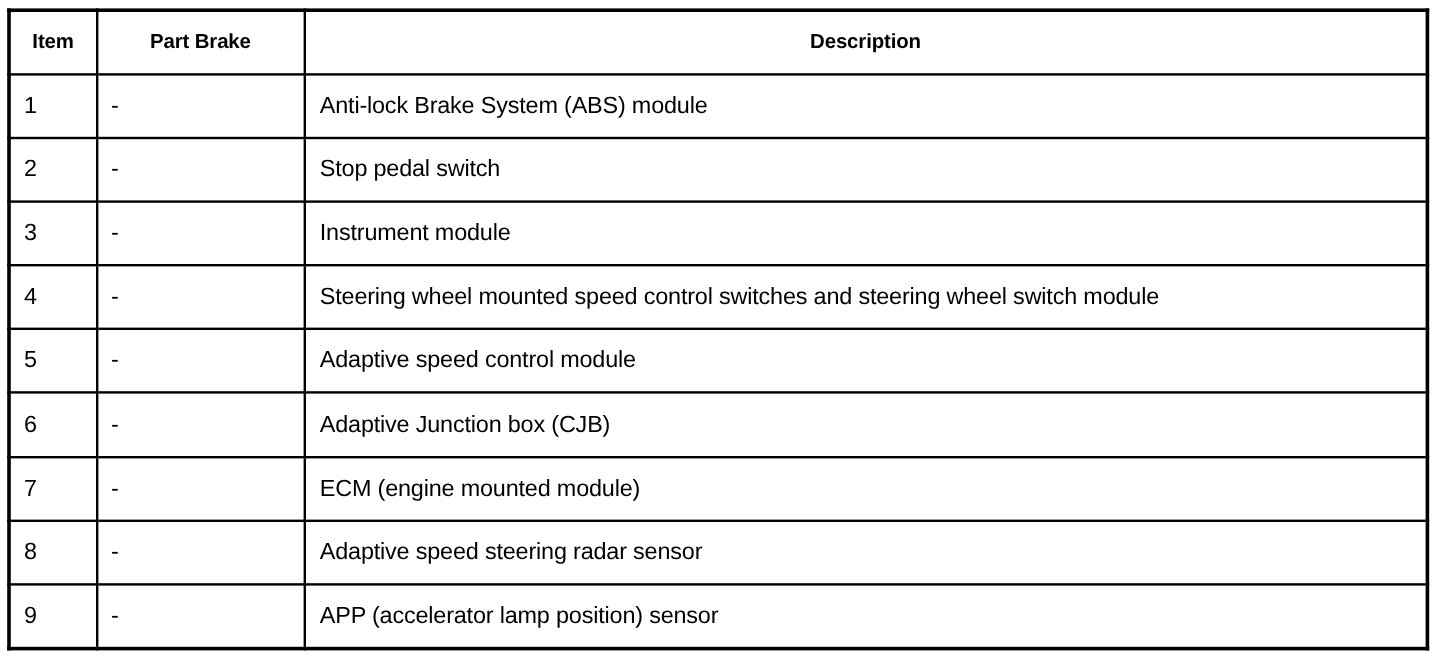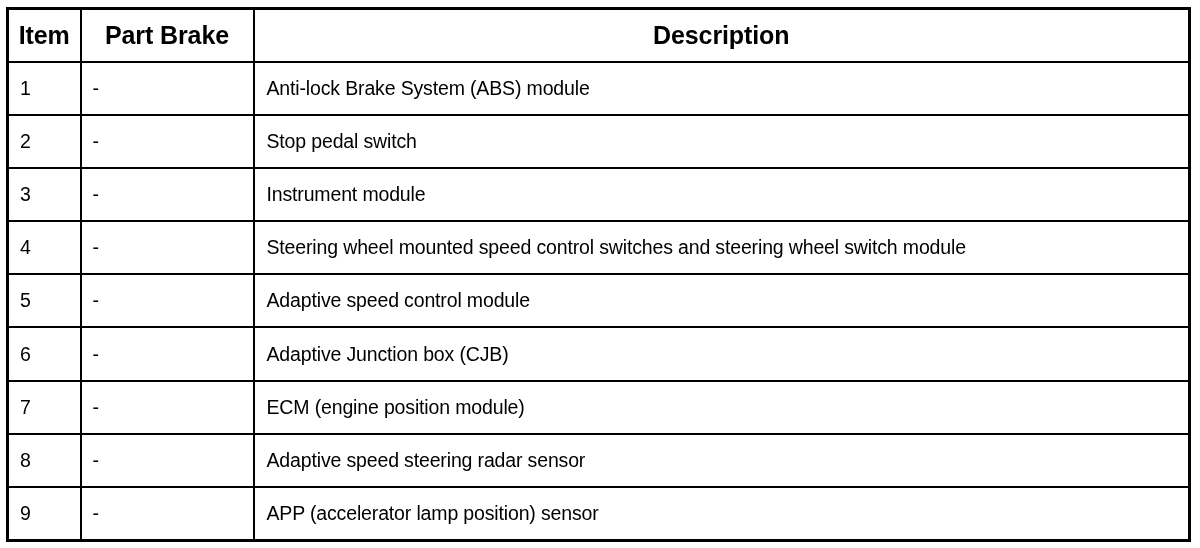--- a/index.html
+++ b/index.html
@@ -44,21 +44,21 @@
   table.component-table td {
     border: 2px solid #000000;
     padding: 0;
     vertical-align: middle;
     background: #ffffff;
   }
 
   
   table.component-table thead th {
     height: 53px;
-    font-size: 25px;
+    font-size: 17px;
     font-weight: bold;
     letter-spacing: -0.1px;
     text-align: center;
     padding: 0 6px;
     box-sizing: border-box;
   }
 
   
   table.component-table tbody td {
     height: 53.2px;
@@ -120,21 +120,21 @@
           <td class="cell-desc">Adaptive speed control module</td>
         </tr>
         <tr>
           <td class="cell-item">6</td>
           <td class="cell-part">-</td>
           <td class="cell-desc">Adaptive Junction box (CJB)</td>
         </tr>
         <tr>
           <td class="cell-item">7</td>
           <td class="cell-part">-</td>
-          <td class="cell-desc">ECM (engine position module)</td>
+          <td class="cell-desc">ECM (engine mounted module)</td>
         </tr>
         <tr>
           <td class="cell-item">8</td>
           <td class="cell-part">-</td>
           <td class="cell-desc">Adaptive speed steering radar sensor</td>
         </tr>
         <tr>
           <td class="cell-item">9</td>
           <td class="cell-part">-</td>
           <td class="cell-desc">APP (accelerator lamp position) sensor</td>

